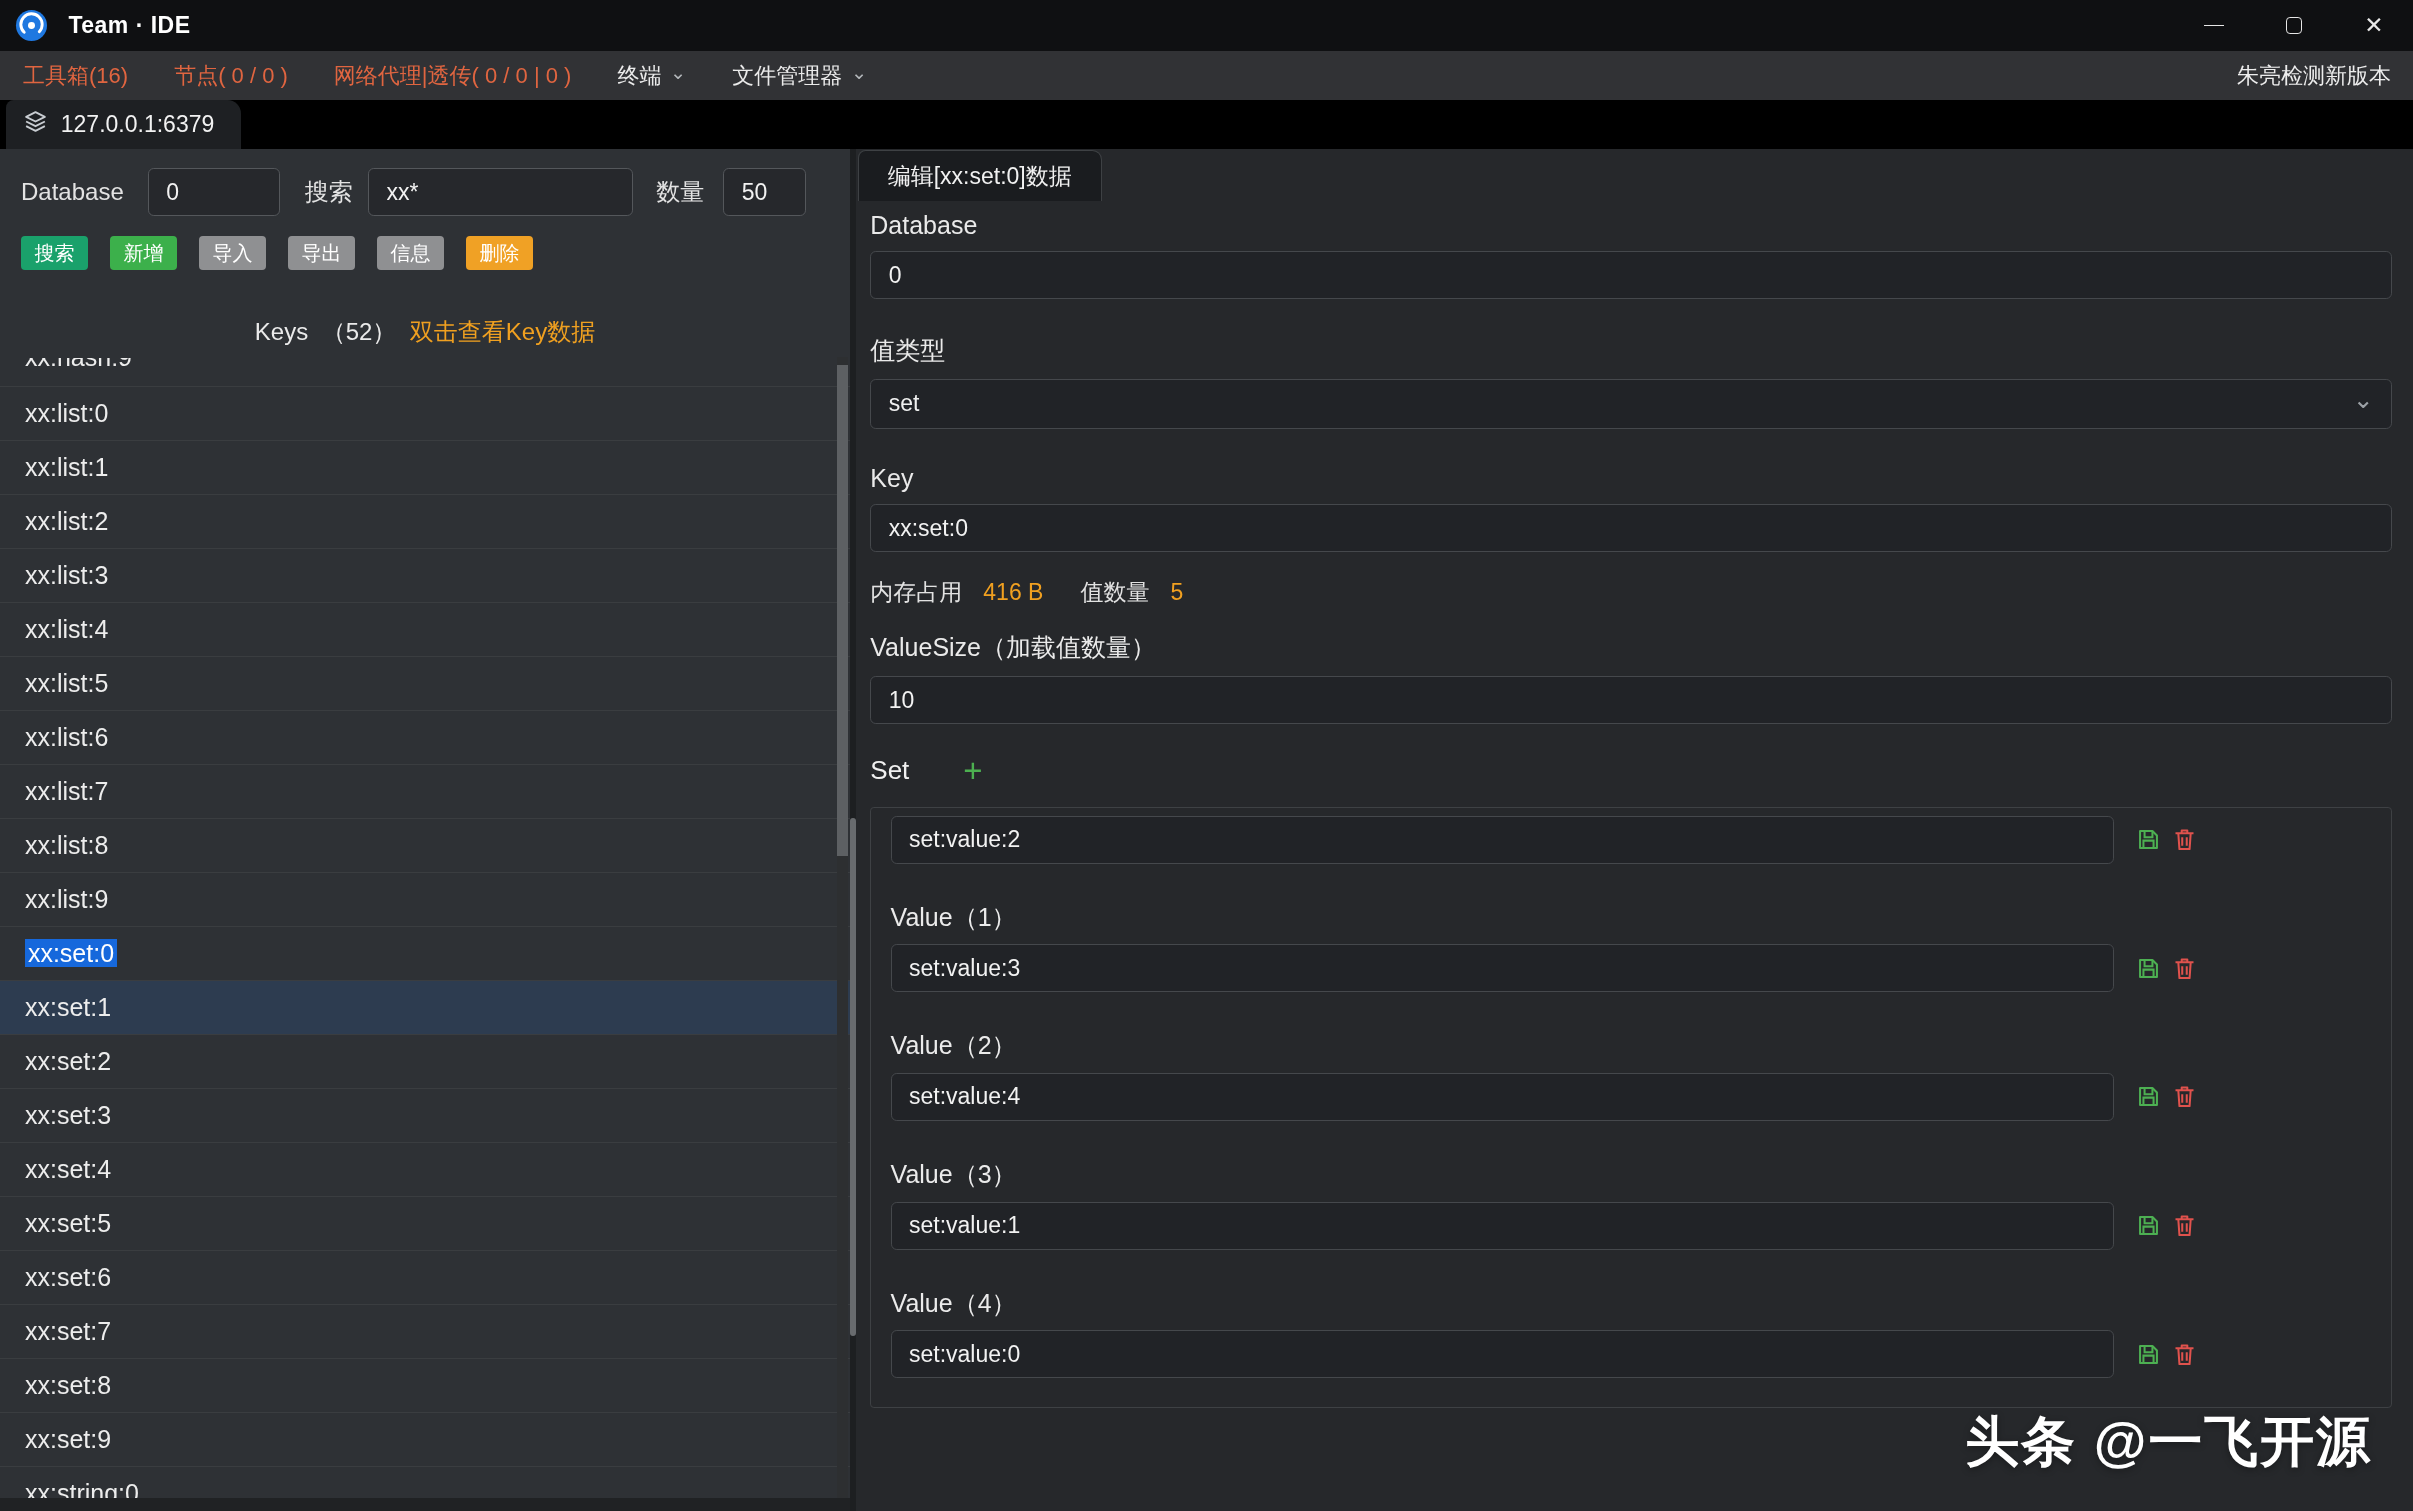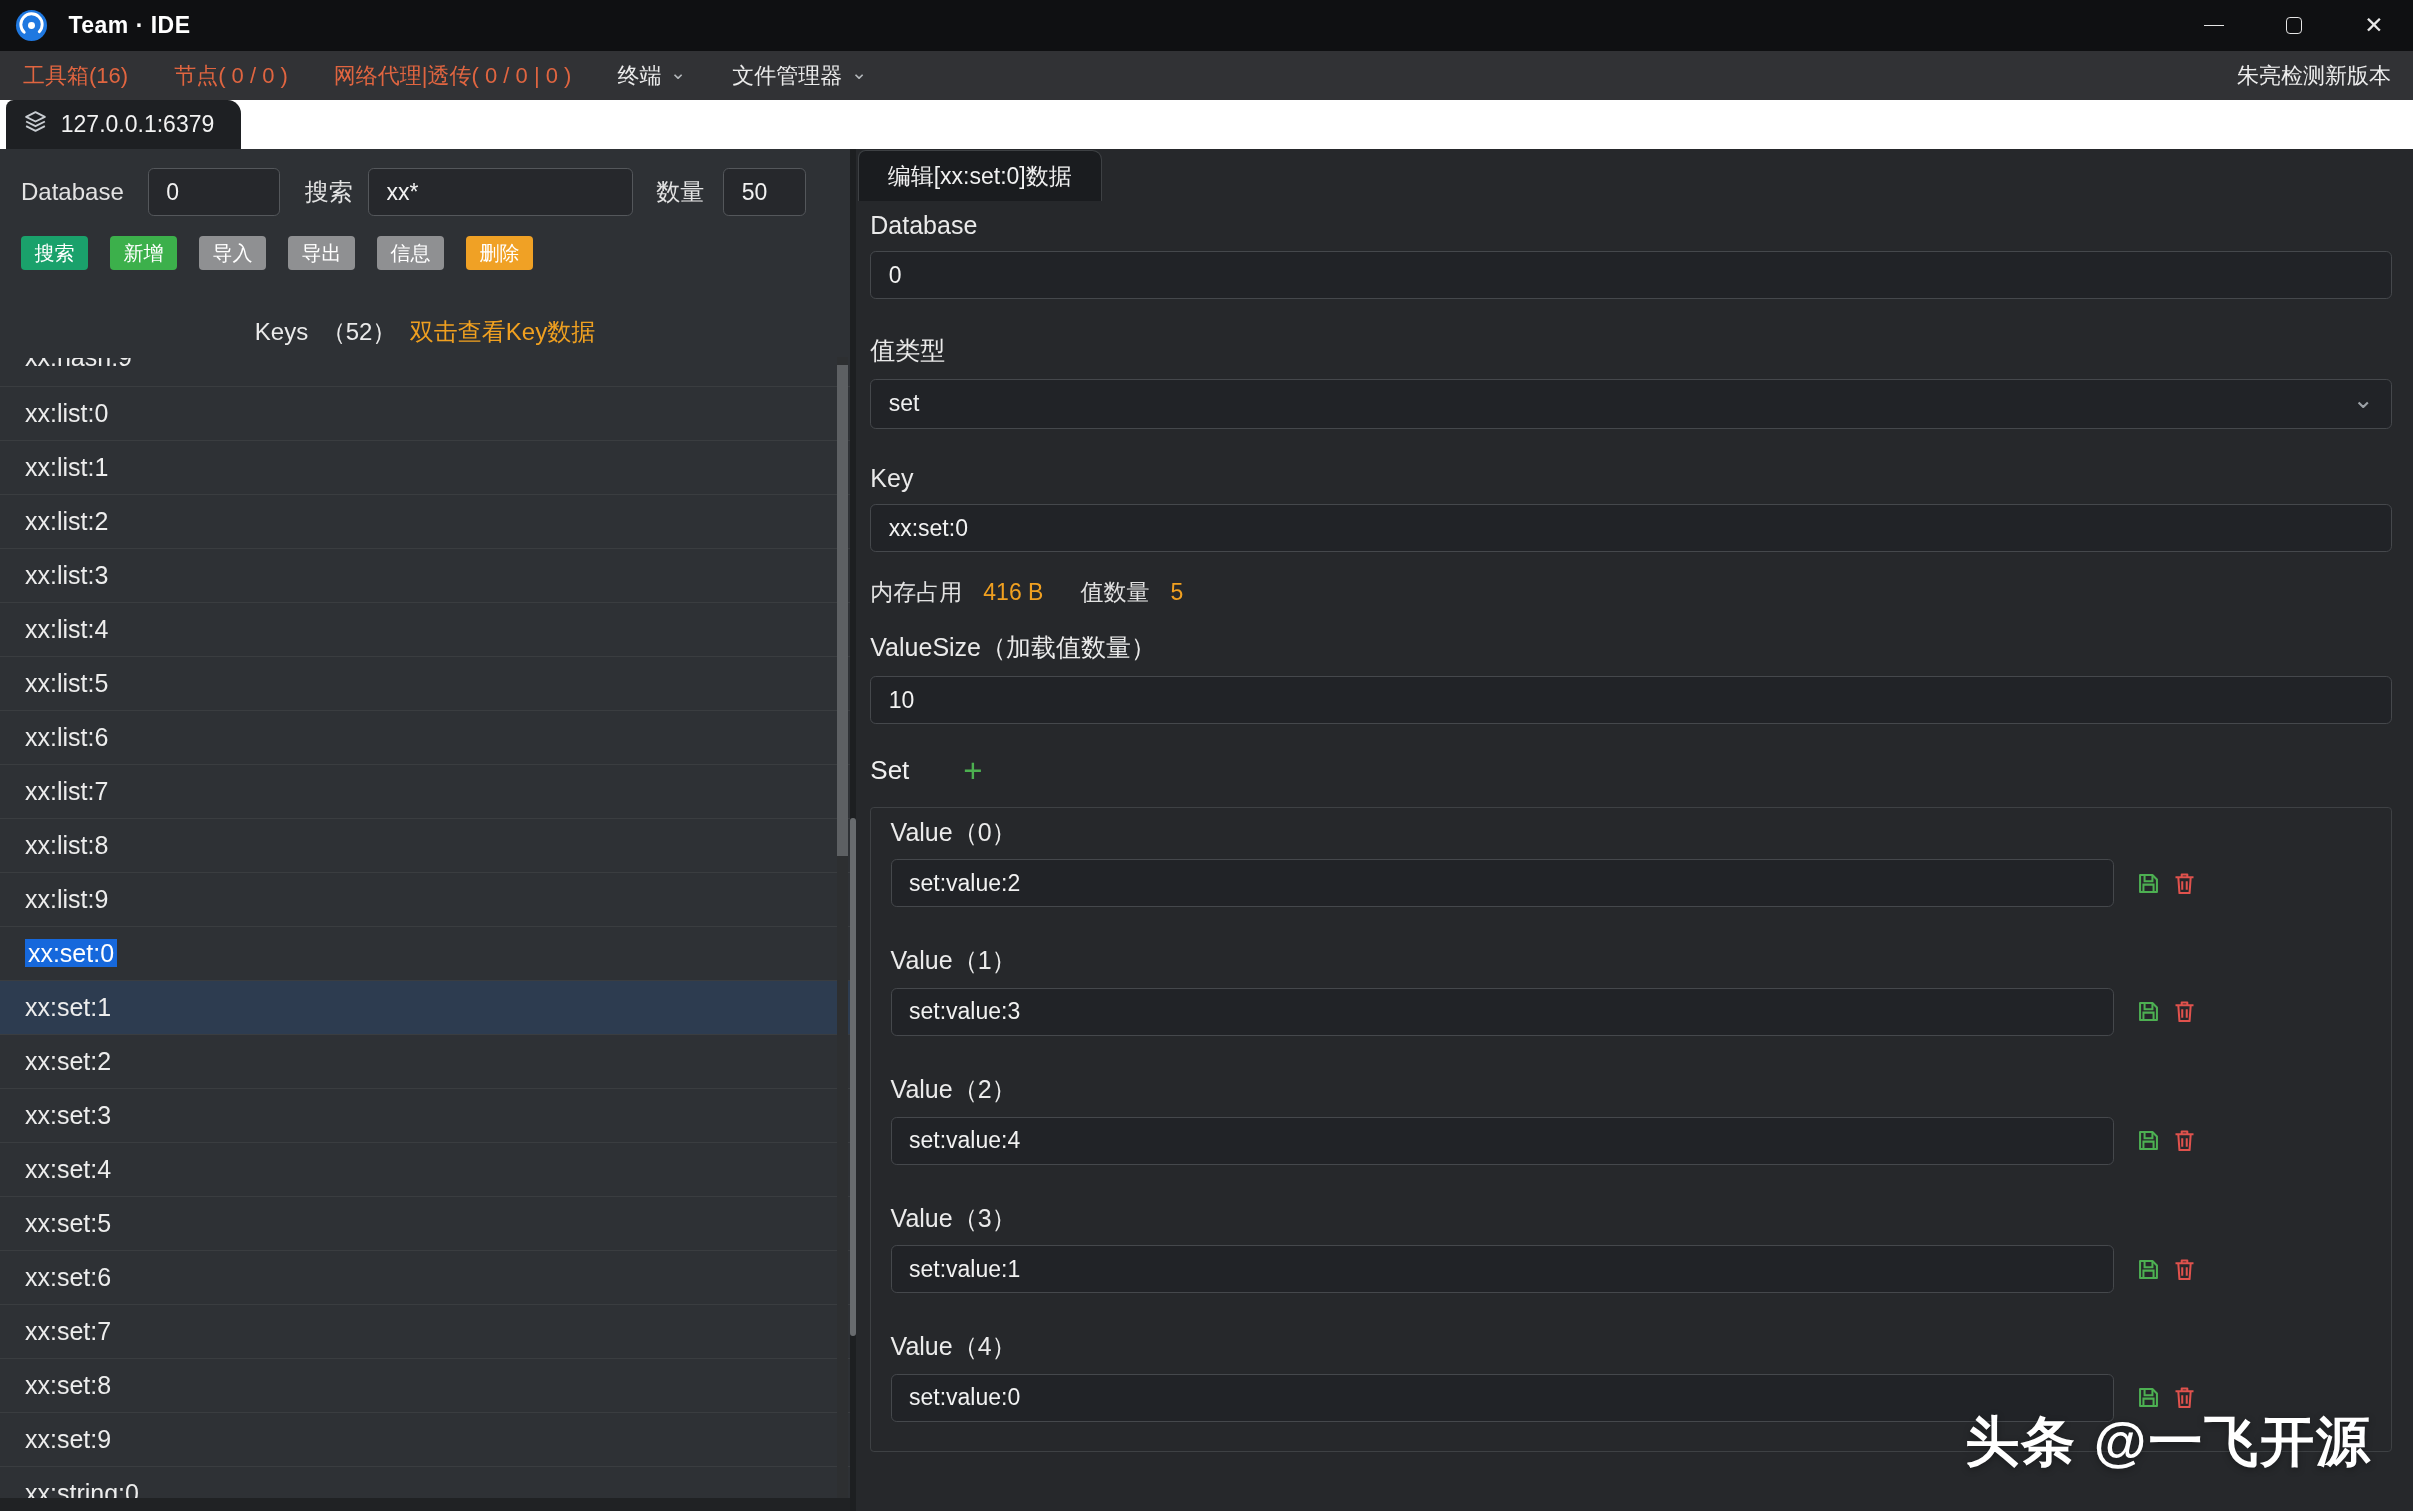--- a/index.html
+++ b/index.html
@@ -19,21 +19,21 @@
   
   .menubar { height:49px; background:#313235; display:flex; align-items:center; padding:0 23px; flex:0 0 auto; }
   .menu-items { display:flex; align-items:center; gap:46px; }
   .menu-item { font-size:22px; color:#ebebeb; display:flex; align-items:center; gap:8.7px; cursor:pointer; white-space:nowrap; }
   .menu-item.accent { color:#e06540; }
   .chev { color:#b4b8bb; font-size:19.3px; line-height:9.7px; margin-top:-5.8px; }
   .menubar-right { margin-left:auto; display:flex; align-items:flex-end; }
   .menubar-right .menu-item { color:#ededed; }
 
   
-  .tabbar { height:49px; background:#ffffff; display:flex; align-items:stretch; flex:0 0 auto; }
+  .tabbar { height:49px; background:#000000; display:flex; align-items:stretch; flex:0 0 auto; }
   .conn-tab { margin-left:5.8px; height:49px; background:#1e2023; display:flex; align-items:center; gap:12.6px; padding:0 27px 0 17.4px; border-radius:7.7px 13.5px 0 0; font-size:23px; color:#f2f2f2; cursor:pointer; }
 
   
   .main { flex:1; display:flex; min-height:0; }
 
   
   .left-panel { width:850px; flex:0 0 850px; background:#2e3135; display:flex; flex-direction:column; position:relative; overflow:hidden; }
   .lp-toolbar { display:flex; align-items:center; padding:19.3px 17.4px 0 21px; flex:0 0 auto; }
   .fld-label { font-size:24px; color:#e3e3e3; white-space:nowrap; }
   .text-input { background:#26282c; border:1px solid #54575b; border-radius:5.8px; height:48px; color:#f2f2f2; font-size:23px; padding:0 17.4px; font-family:inherit; outline:none; }
@@ -254,21 +254,20 @@
         <div class="rp-label vs">ValueSize（加载值数量）</div>
         <input class="text-input rp-input" value="10" style="">
 
         <div class="rp-set-row">
           <span class="set-label">Set</span>
           <span class="add-btn">+</span>
         </div>
 
         <div class="values-box">
   <div class="value-group">
-    <div class="vg-label">Value（0）</div>
     <div class="vg-row">
       <input class="text-input vg-input" value="set:value:2" style="">
       <span class="icon-btn save">
         <svg width="27" height="27" viewBox="0 0 24 24">
           <path d="M4.5 4.5h11l4 4v11h-15z" fill="none" stroke="#4db052" stroke-width="1.8" stroke-linejoin="round"></path>
           <path d="M8.5 4.5v5.5h7V4.5" fill="none" stroke="#4db052" stroke-width="1.8"></path>
           <path d="M7.5 19.5v-6.5h9v6.5" fill="none" stroke="#4db052" stroke-width="1.8"></path>
         </svg>
       </span>
       <span class="icon-btn del">

